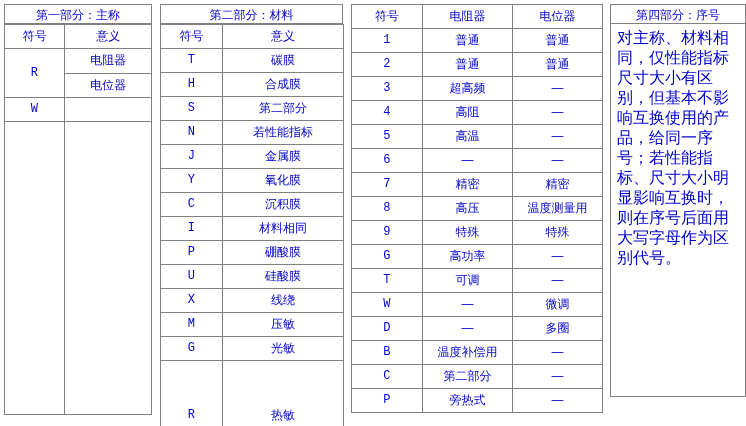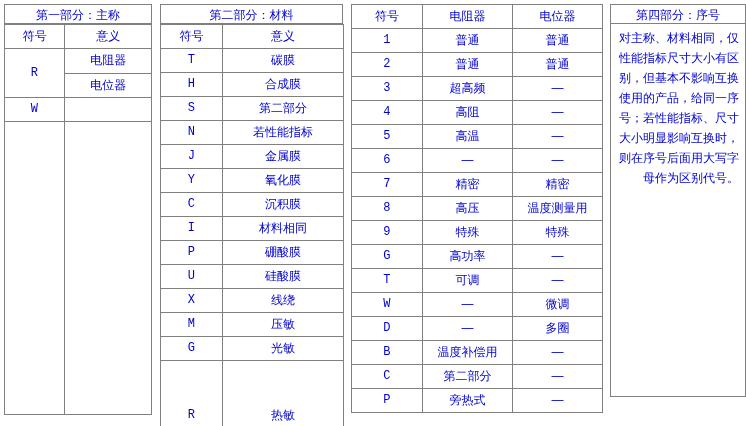--- a/index.html
+++ b/index.html
@@ -67,24 +67,24 @@
     text-align: center;
     color: #0000cc;
     font-size: 12px;
     box-sizing: border-box;
   }
   .note-cell {
     border: 1px solid #808080;
     border-top: none;
     box-sizing: border-box;
     color: #0000cc;
-    font-size: 12px;
+    font-size: 16px;
     line-height: 20px;
     padding: 4px 6px 4px 6px;
-    text-align: right;
+    text-align: left;
     word-break: break-all;
   }
   .sub-table {
     width: 100%;
   }
   .spacer-col {
     width: 8px;
   }
 </style>
 </head>

